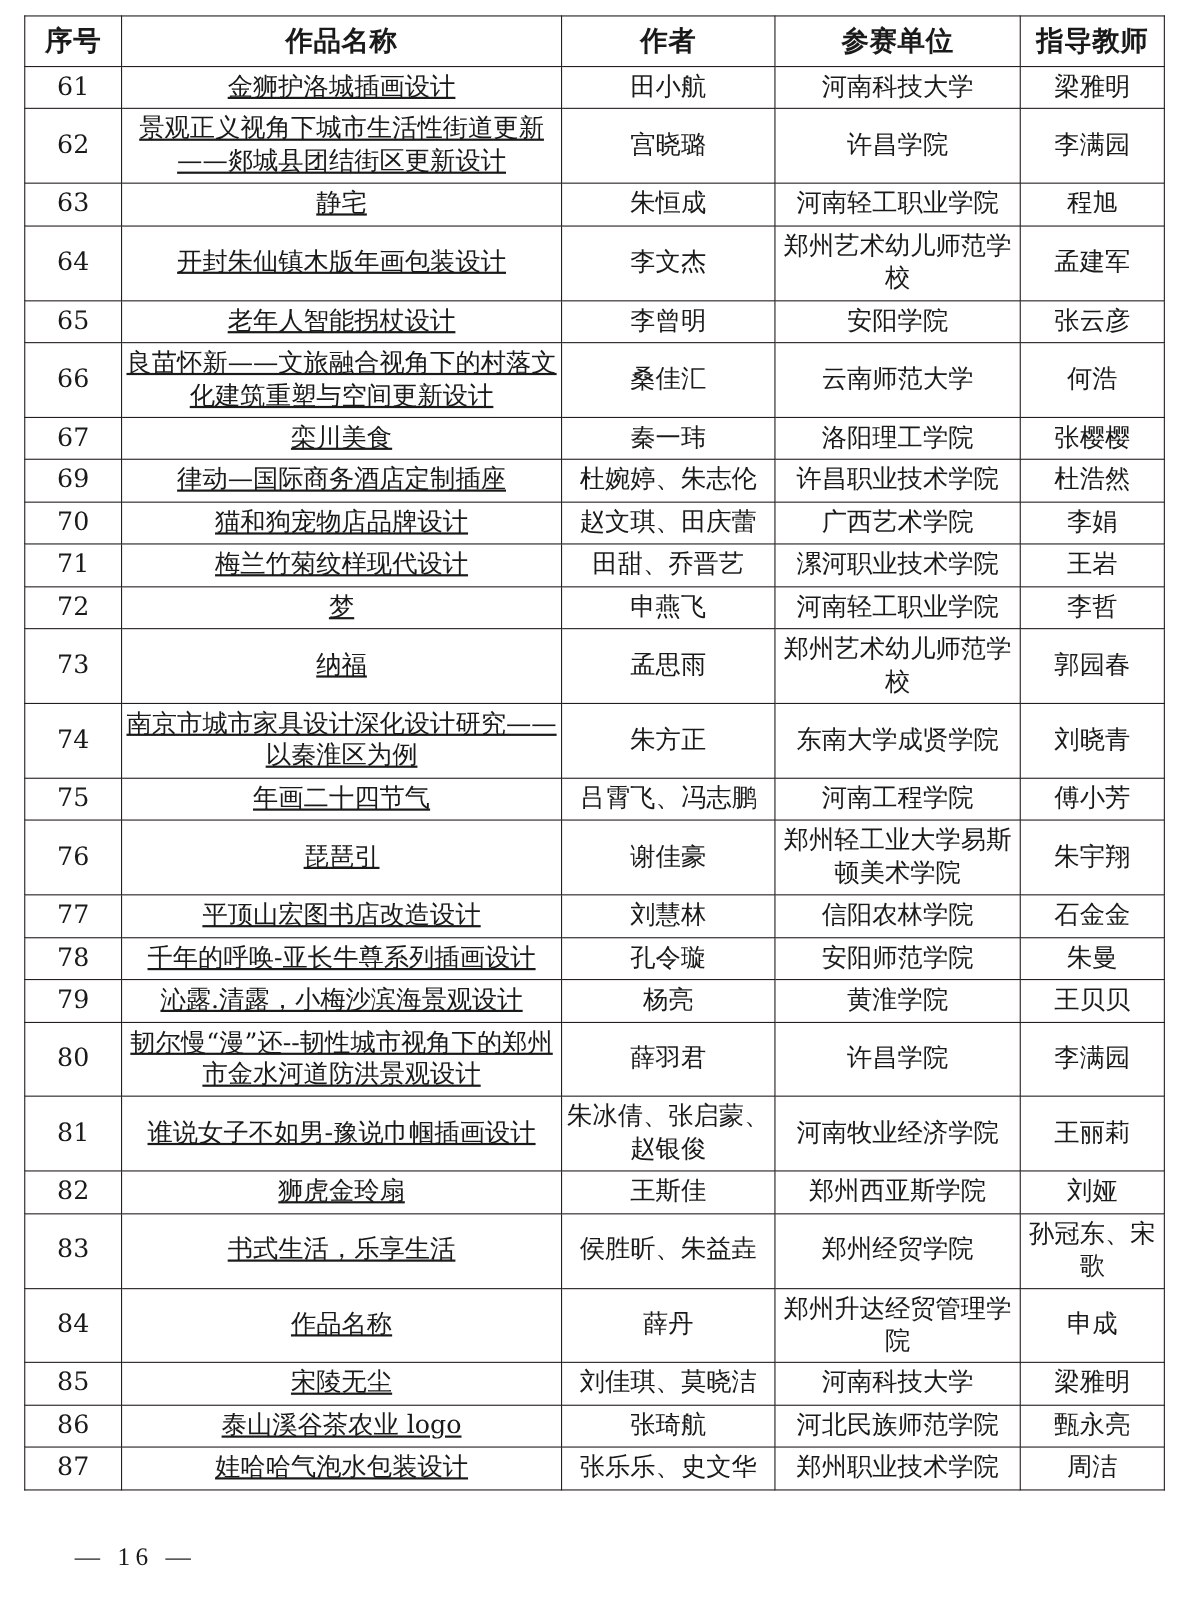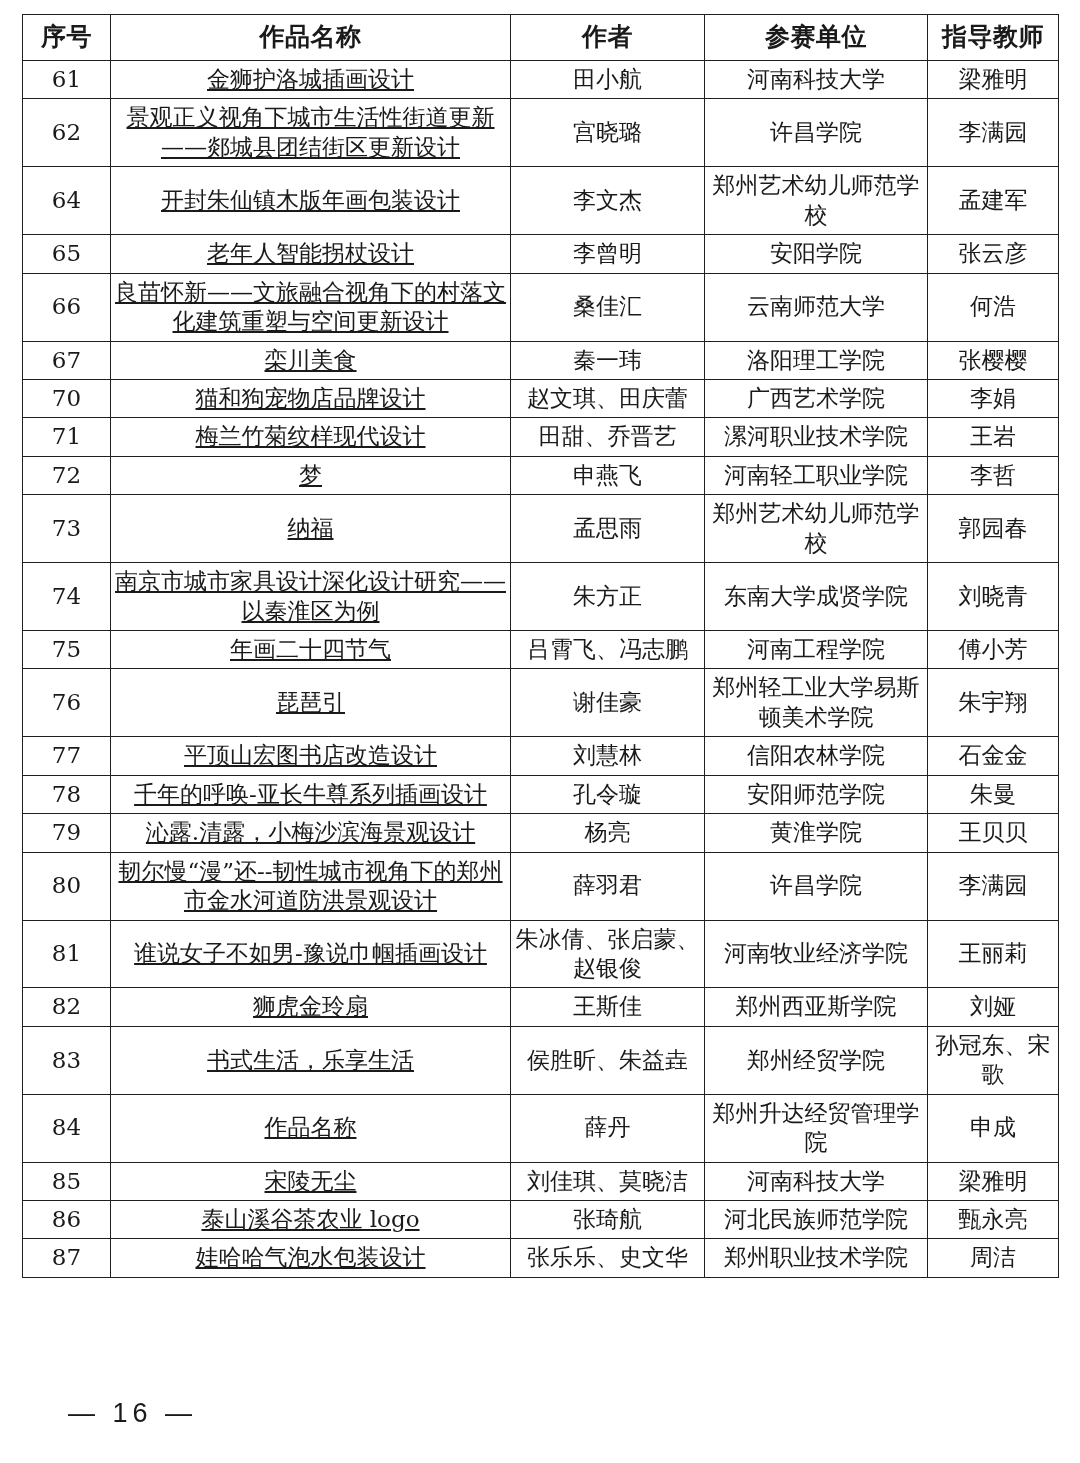--- a/index.html
+++ b/index.html
@@ -57,23 +57,23 @@
   }
   td.title   { padding-left: 6px; padding-right: 6px; text-decoration: underline; }
   td.author  { }
   td.unit    { }
   td.mentor  { }
 
   .pagenum {
     position: absolute;
     left: 68px;
     bottom: 34px;
-    font-size: 27px;
+    font-size: 23px;
     letter-spacing: 5px;
-    font-family: Liberation Sans, sans-serif;
+    font-family: Liberation Serif, serif;
   }
 </style>
 </head>
 <body>
 
 <div class="page">
 
   <table class="award-table">
     <colgroup>
       <col class="c-seq">
@@ -100,20 +100,27 @@
           <td class="mentor">梁雅明</td>
         </tr>
         <tr>
           <td class="seq">62</td>
           <td class="title">景观正义视角下城市生活性街道更新——郯城县团结街区更新设计</td>
           <td class="author">宫晓璐</td>
           <td class="unit">许昌学院</td>
           <td class="mentor">李满园</td>
         </tr>
         <tr>
+          <td class="seq">63</td>
+          <td class="title">静宅</td>
+          <td class="author">朱恒成</td>
+          <td class="unit">河南轻工职业学院</td>
+          <td class="mentor">程旭</td>
+        </tr>
+        <tr>
           <td class="seq">64</td>
           <td class="title">开封朱仙镇木版年画包装设计</td>
           <td class="author">李文杰</td>
           <td class="unit">郑州艺术幼儿师范学校</td>
           <td class="mentor">孟建军</td>
         </tr>
         <tr>
           <td class="seq">65</td>
           <td class="title">老年人智能拐杖设计</td>
           <td class="author">李曾明</td>
@@ -128,20 +135,27 @@
           <td class="mentor">何浩</td>
         </tr>
         <tr>
           <td class="seq">67</td>
           <td class="title">栾川美食</td>
           <td class="author">秦一玮</td>
           <td class="unit">洛阳理工学院</td>
           <td class="mentor">张樱樱</td>
         </tr>
         <tr>
+          <td class="seq">69</td>
+          <td class="title">律动—国际商务酒店定制插座</td>
+          <td class="author">杜婉婷、朱志伦</td>
+          <td class="unit">许昌职业技术学院</td>
+          <td class="mentor">杜浩然</td>
+        </tr>
+        <tr>
           <td class="seq">70</td>
           <td class="title">猫和狗宠物店品牌设计</td>
           <td class="author">赵文琪、田庆蕾</td>
           <td class="unit">广西艺术学院</td>
           <td class="mentor">李娟</td>
         </tr>
         <tr>
           <td class="seq">71</td>
           <td class="title">梅兰竹菊纹样现代设计</td>
           <td class="author">田甜、乔晋艺</td>

